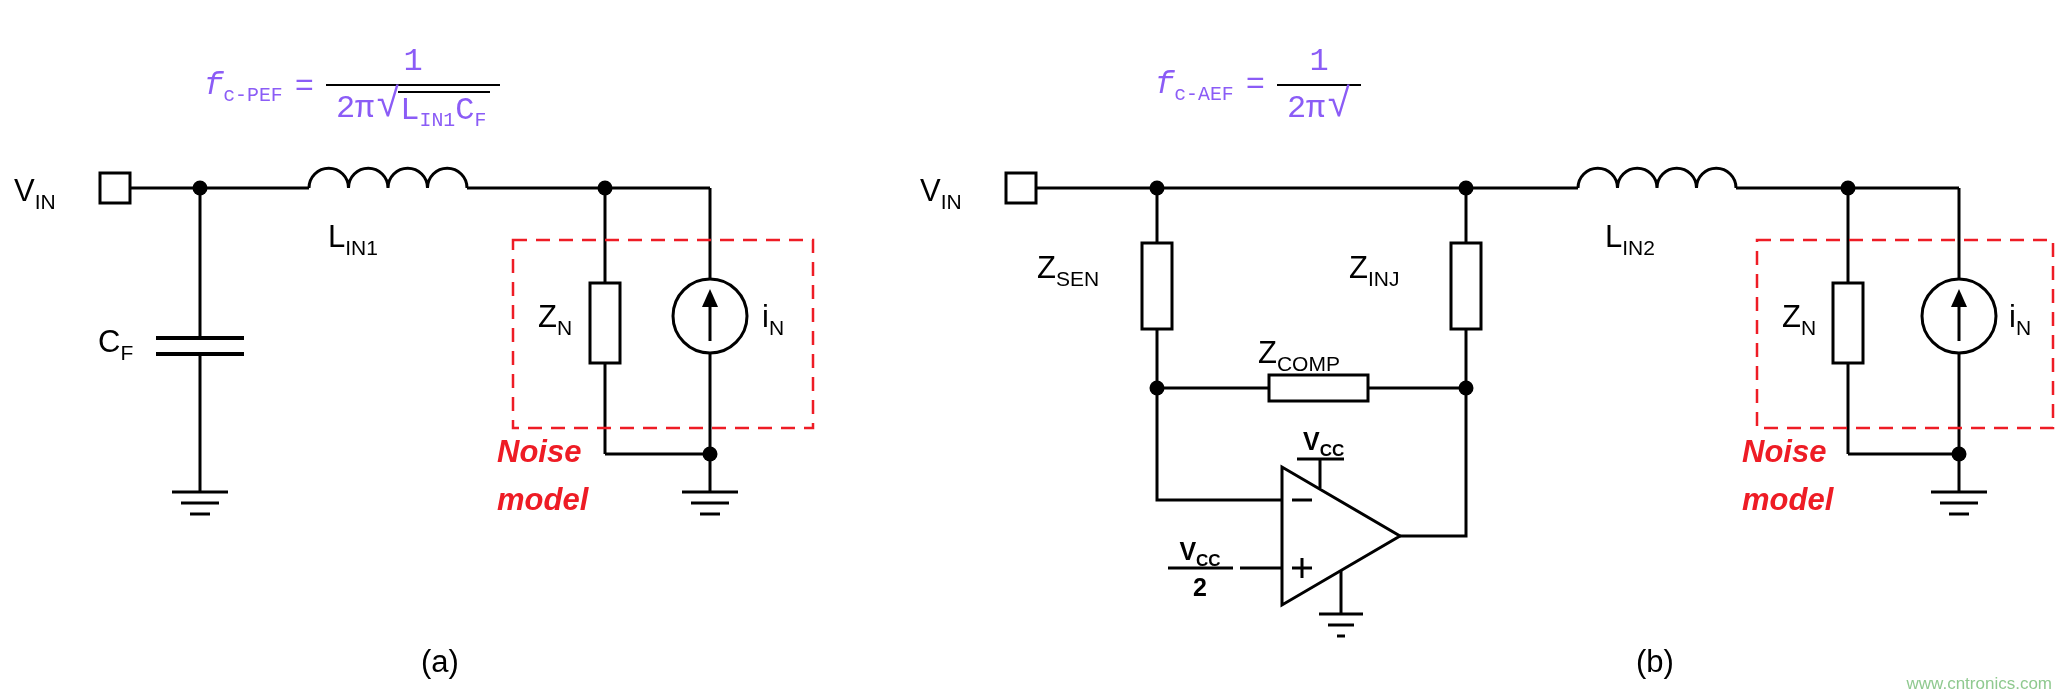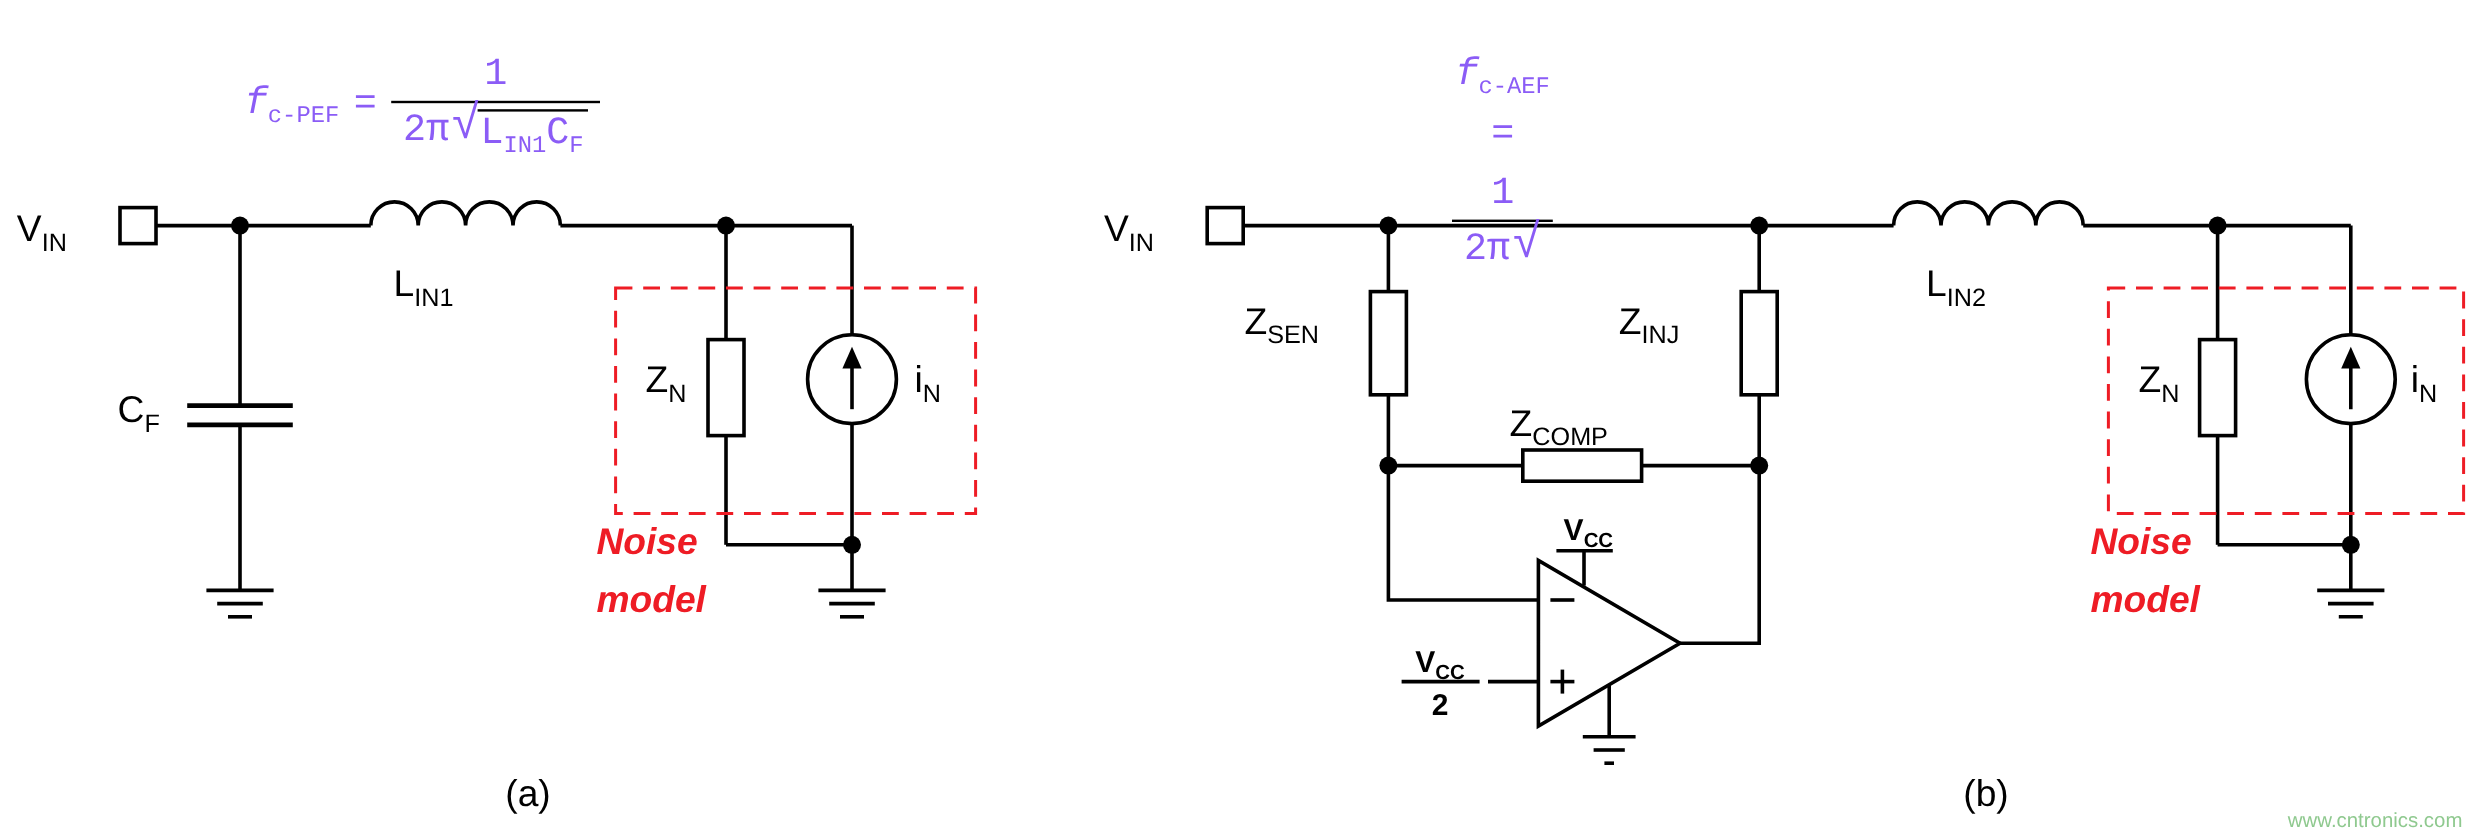--- a/index.html
+++ b/index.html
@@ -215,21 +215,21 @@
       <span class="den">
         <span>2π</span>
           <span class="sqrt">
             <span class="radical">√</span>
             <span class="radicand"><span>L</span><sub>IN1</sub><span>C</span><sub>F</sub></span>
           </span>
       </span>
     </span>
   </div>
 
-  <div class="formula" style="left:1210px; top:44px;flex-direction:column;">
+  <div class="formula" style="left:1155px; top:44px;">
     <span><span class="ital">f</span><sub>c-AEF</sub></span>
     <span>=</span>
     <span class="frac">
       <span class="num">1</span>
       <span class="den">
         <span>2π</span>
           <span class="sqrt">
             <span class="radical">√</span>
           </span>
       </span>

